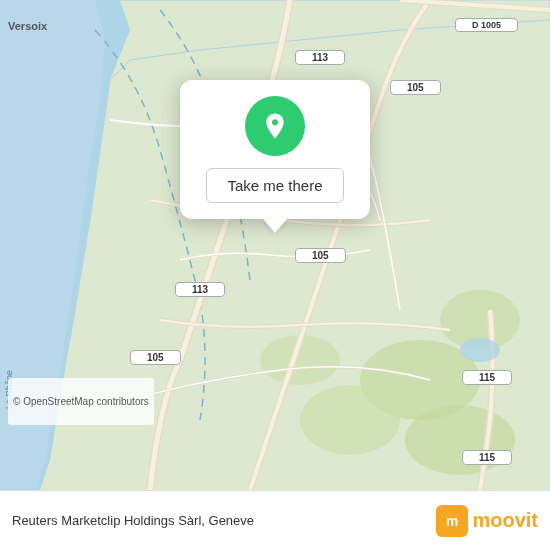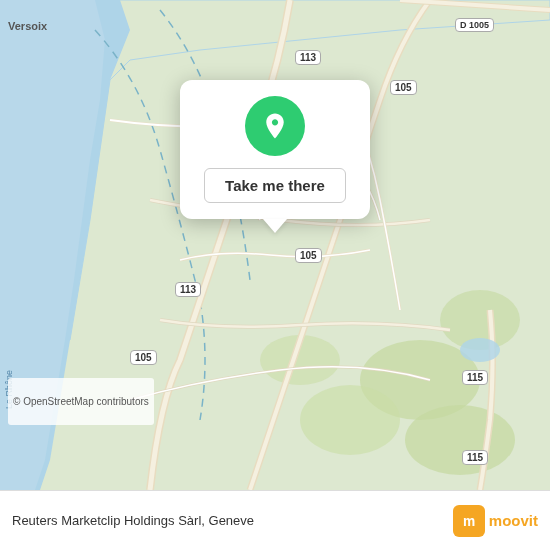--- a/index.html
+++ b/index.html
@@ -60,21 +60,21 @@
       align-items: center;
       justify-content: center;
     }
 
     .take-me-btn {
       background: white;
       border: 1.5px solid #ccc;
       border-radius: 6px;
       padding: 8px 20px;
       font-size: 15px;
-      font-weight: 700;
+      font-weight: 400;
       color: #333;
       cursor: pointer;
       white-space: nowrap;
     }
 
     
     .bottom-bar {
       width: 550px;
       height: 60px;
       background: white;
@@ -106,21 +106,21 @@
       border-radius: 6px;
       display: flex;
       align-items: center;
       justify-content: center;
       color: white;
       font-weight: bold;
       font-size: 11px;
     }
 
     .moovit-label {
-      font-size: 15px;
+      font-size: 20px;
       font-weight: bold;
       color: #f5a623;
     }
 
     .osm-credit {
       position: absolute;
       bottom: 65px;
       left: 8px;
       font-size: 10px;
       color: #555;
@@ -137,21 +137,21 @@
       height: 100%;
     }
 
     
     .road-label {
       position: absolute;
       background: white;
       border: 1px solid #aaa;
       border-radius: 4px;
       font-size: 10px;
-      padding: 1px 4px;
+      padding: 1px 16px;
       color: #333;
       font-weight: bold;
     }
   </style>
 </head>
 <body>
 
 <div id="map-container">
 
   <svg class="map-svg" viewBox="0 0 550 490" xmlns="http://www.w3.org/2000/svg">

